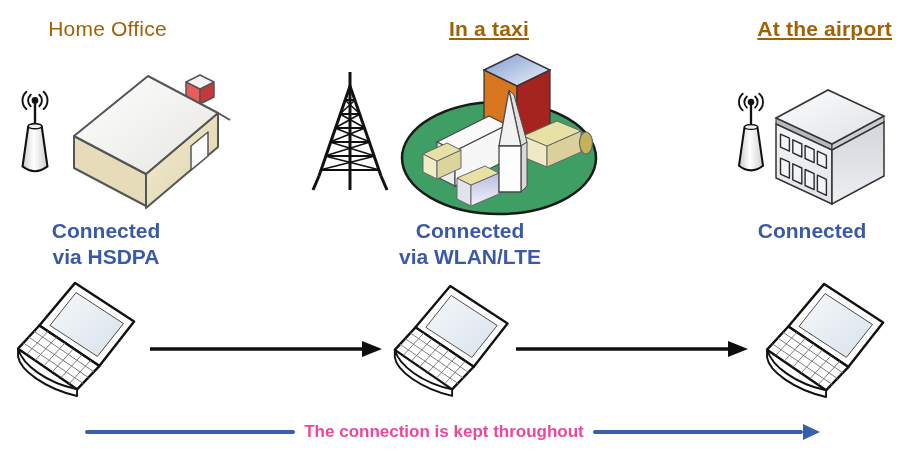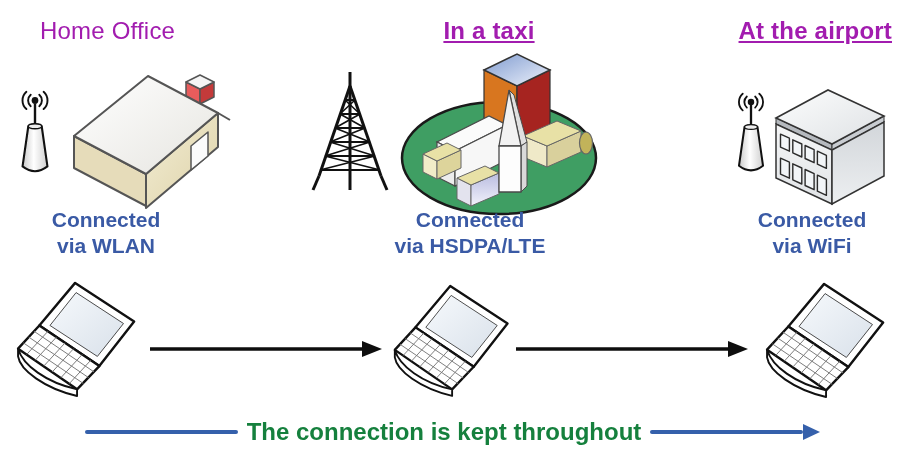--- a/index.html
+++ b/index.html
@@ -3,38 +3,38 @@
 <meta charset="utf-8">
 <style>
   html,body{margin:0;padding:0;}
   body{
     width:900px;height:460px;background:#ffffff;
     font-family:"Liberation Sans", sans-serif;
     position:relative;overflow:hidden;
   }
   .abs{position:absolute;}
   .scene-title{
-    position:absolute;top:17px;font-size:24px;color:#a21caf;
+    position:absolute;top:17px;font-size:21px;color:#a16207;
     text-align:center;white-space:nowrap;letter-spacing:.2px;
   }
   .w-regular{font-weight:400;}
   .w-semibold{font-weight:600;text-decoration:underline;}
   .caption{
-    position:absolute;top:207px;width:160px;text-align:center;
+    position:absolute;top:218px;width:160px;text-align:center;
     font-size:21px;line-height:1.22;font-weight:600;color:#3a5aa5;
   }
   .caption span{display:block;}
   svg{display:block;}
   .keep-arrow{
     position:absolute;left:85px;top:418px;width:735px;height:28px;
     display:flex;align-items:center;gap:9px;
   }
   .keep-arrow .line{flex:1;height:4px;background:#3560ab;border-radius:2px;}
   .keep-arrow .label{
-    font-size:24px;font-weight:600;color:#15803d;white-space:nowrap;
+    font-size:17px;font-weight:600;color:#ec4899;white-space:nowrap;
   }
   .keep-arrow .head{
     width:0;height:0;margin-left:-9px;
     border-top:8px solid transparent;border-bottom:8px solid transparent;
     border-left:17px solid #3560ab;
   }
 </style>
 </head>
 <body>
 
@@ -123,21 +123,21 @@
   <polygon points="124,26 138,19 152,26 138,33" fill="#f5f5f5" stroke="#555" stroke-width="1.5" stroke-linejoin="round"></polygon>
   <polygon points="12,80 84,118 84,150 12,112" fill="#e6dcba" stroke="#555" stroke-width="2" stroke-linejoin="round"></polygon>
   <polygon points="84,118 156,57 156,91 84,152" fill="url(#gradWallCream)" stroke="#555" stroke-width="2" stroke-linejoin="round"></polygon>
   <polygon points="129,90 146,76 146,100 129,114" fill="#fbfbfb" stroke="#555" stroke-width="1.5" stroke-linejoin="round"></polygon>
   <polygon points="86,20 156,57 84,118 12,80" fill="url(#gradRoof)" stroke="#555" stroke-width="2" stroke-linejoin="round"></polygon>
   <line x1="156" y1="57" x2="168" y2="64" stroke="#555" stroke-width="2"></line>
 </svg>
 
 <div class="caption" style="left:26px;">
   <span>Connected</span>
-  <span>via WLAN</span>
+  <span>via HSDPA</span>
 </div>
 
 <svg class="abs" style="left:306px;top:70px" width="88" height="124" viewBox="0 0 88 124">
   <line x1="44" y1="2" x2="44" y2="120" stroke="#111" stroke-width="3"></line>
   <line x1="44" y1="16" x2="13" y2="106" stroke="#111" stroke-width="3"></line>
   <line x1="44" y1="16" x2="75" y2="106" stroke="#111" stroke-width="3"></line>
   <line x1="13" y1="106" x2="7" y2="120" stroke="#111" stroke-width="3"></line>
   <line x1="75" y1="106" x2="81" y2="120" stroke="#111" stroke-width="3"></line>
   <g stroke="#111" stroke-width="2">
     <line x1="39" y1="30" x2="49" y2="30"></line>
@@ -180,21 +180,21 @@
   <polygon points="74,139 102,127 102,148 74,160" fill="url(#gradBlueFront)" stroke="#666" stroke-width="1"></polygon>
   <polygon points="60,132 88,120 102,127 74,139" fill="#e8e1a6" stroke="#666" stroke-width="1"></polygon>
   <polygon points="112,44 124,100 130,96 117,49" fill="#e0e0e0" stroke="#4a4a4a" stroke-width="1"></polygon>
   <polygon points="112,44 102,100 124,100" fill="#f2f2f2" stroke="#4a4a4a" stroke-width="1.3"></polygon>
   <polygon points="124,100 130,96 130,140 124,146" fill="#d9d9d9" stroke="#4a4a4a" stroke-width="1"></polygon>
   <polygon points="102,100 124,100 124,146 102,146" fill="#fdfdfd" stroke="#4a4a4a" stroke-width="1.3"></polygon>
 </svg>
 
 <div class="caption" style="left:390px;">
   <span>Connected</span>
-  <span>via HSDPA/LTE</span>
+  <span>via WLAN/LTE</span>
 </div>
 
 <svg class="abs" style="left:727px;top:90px" width="48" height="85" viewBox="0 0 52 92">
   <use href="#sym-antenna"></use>
 </svg>
 
 <svg class="abs" style="left:770px;top:82px" width="120" height="124" viewBox="0 0 120 124">
   <polygon points="6,36 62,62 62,68 6,42" fill="#b5b9be" stroke="#333" stroke-width="1"></polygon>
   <polygon points="62,62 114,34 114,40 62,68" fill="#c8ccd1" stroke="#333" stroke-width="1"></polygon>
   <polygon points="6,42 62,68 62,122 6,96" fill="url(#gradBldgFront)" stroke="#333" stroke-width="1.5"></polygon>
@@ -207,21 +207,20 @@
     <polygon points="47.4,69.2 56.4,73.4 56.4,86.4 47.4,82.2"></polygon>
     <polygon points="10.5,76.1 19.4,80.2 19.4,96.2 10.5,92.1"></polygon>
     <polygon points="22.8,81.8 31.8,86.0 31.8,102.0 22.8,97.8"></polygon>
     <polygon points="35.1,87.5 44.1,91.7 44.1,107.7 35.1,103.5"></polygon>
     <polygon points="47.4,93.2 56.4,97.4 56.4,113.4 47.4,109.2"></polygon>
   </g>
 </svg>
 
 <div class="caption" style="left:732px;">
   <span>Connected</span>
-  <span>via WiFi</span>
 </div>
 
 <svg class="abs" style="left:12px;top:280px" width="134" height="118" viewBox="0 0 132 122">
     <use href="#sym-laptop"></use>
   </svg>
 <svg class="abs" style="left:392px;top:283px" width="124" height="115" viewBox="0 0 132 122">
     <use href="#sym-laptop"></use>
   </svg>
 <svg class="abs" style="left:764px;top:281px" width="128" height="118" viewBox="0 0 132 122">
     <use href="#sym-laptop"></use>

